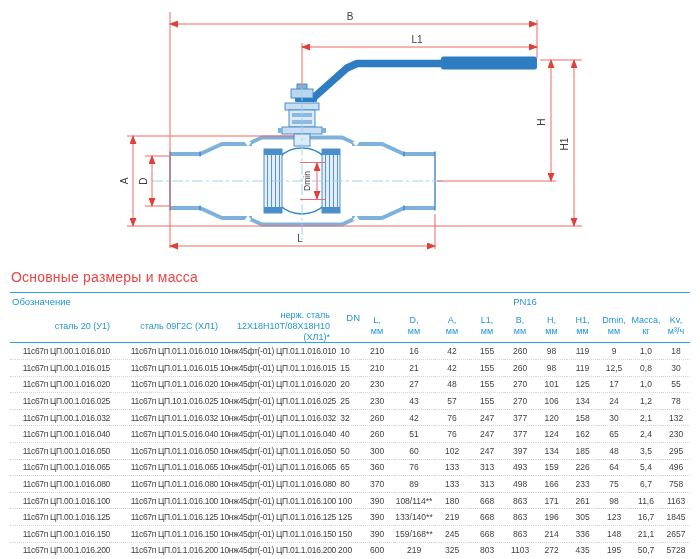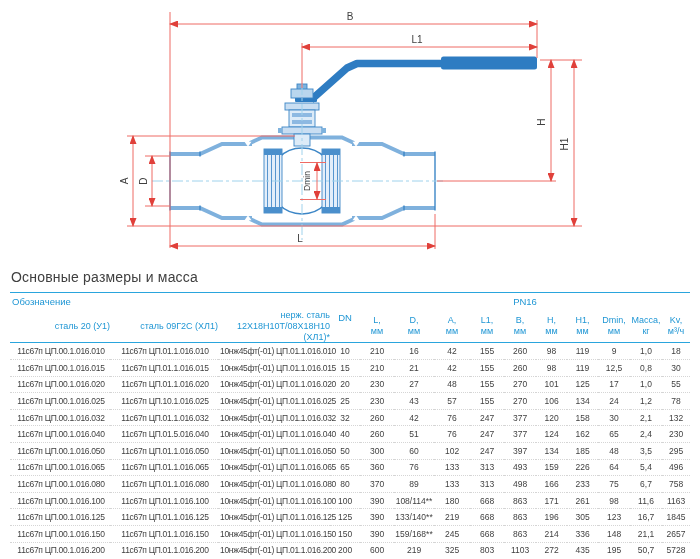--- a/index.html
+++ b/index.html
@@ -3,39 +3,39 @@
 <meta charset="utf-8">
 <style>
   html,body{margin:0;padding:0;}
   body{
     width:700px;height:559px;background:#ffffff;overflow:hidden;
     font-family:"Liberation Sans",sans-serif;
   }
   .drawing{width:700px;height:266px;display:block;}
   .table-wrap{padding:0 10px;}
   .page-title{
-    font-size:14px;font-weight:400;color:#404040;
+    font-size:14px;font-weight:400;color:#ef4444;
     margin:3px 0 7px 1px;letter-spacing:.2px;
   }
   table.dims{
     width:680px;table-layout:fixed;border-collapse:collapse;
     border-top:1px solid #2aa5dd;
   }
   thead th{color:#1f96d4;font-weight:400;font-size:9px;padding:0;}
   tr.group th{font-size:9.5px;height:17px;vertical-align:middle;}
   th.left{text-align:left;padding-left:2px;}
   tr.cols th{height:30px;vertical-align:middle;text-align:center;line-height:1.25;}
   tr.cols th.steel{text-align:right;font-size:9px;line-height:1.2;}
   tr.cols th,th.dn-cell{border-bottom:1.5px solid #2aa5dd;}
-  th.dn-cell{vertical-align:middle;text-align:center;font-size:9.5px;}
+  th.dn-cell{vertical-align:middle;text-align:right;font-size:9.5px;}
   tbody td{
     font-size:8.5px;color:#3f3f3f;text-align:center;height:15.6px;
     padding:0;white-space:nowrap;
   }
-  tbody td.des{text-align:center;padding-left:2px;letter-spacing:-0.3px;}
+  tbody td.des{text-align:right;padding-left:2px;letter-spacing:-0.3px;}
   tbody tr:not(:last-child) td{border-bottom:1px dotted #d5d5d5;}
   .dimtext{font-size:10px;fill:#404040;}
   .dimtext-sm{font-size:8.5px;fill:#404040;}
 </style>
 </head>
 <body>
 
 <svg class="drawing" viewBox="0 0 700 266">
   <defs>
     <marker id="ar" orient="auto-start-reverse" markerWidth="9" markerHeight="7" refX="8" refY="3.5">

